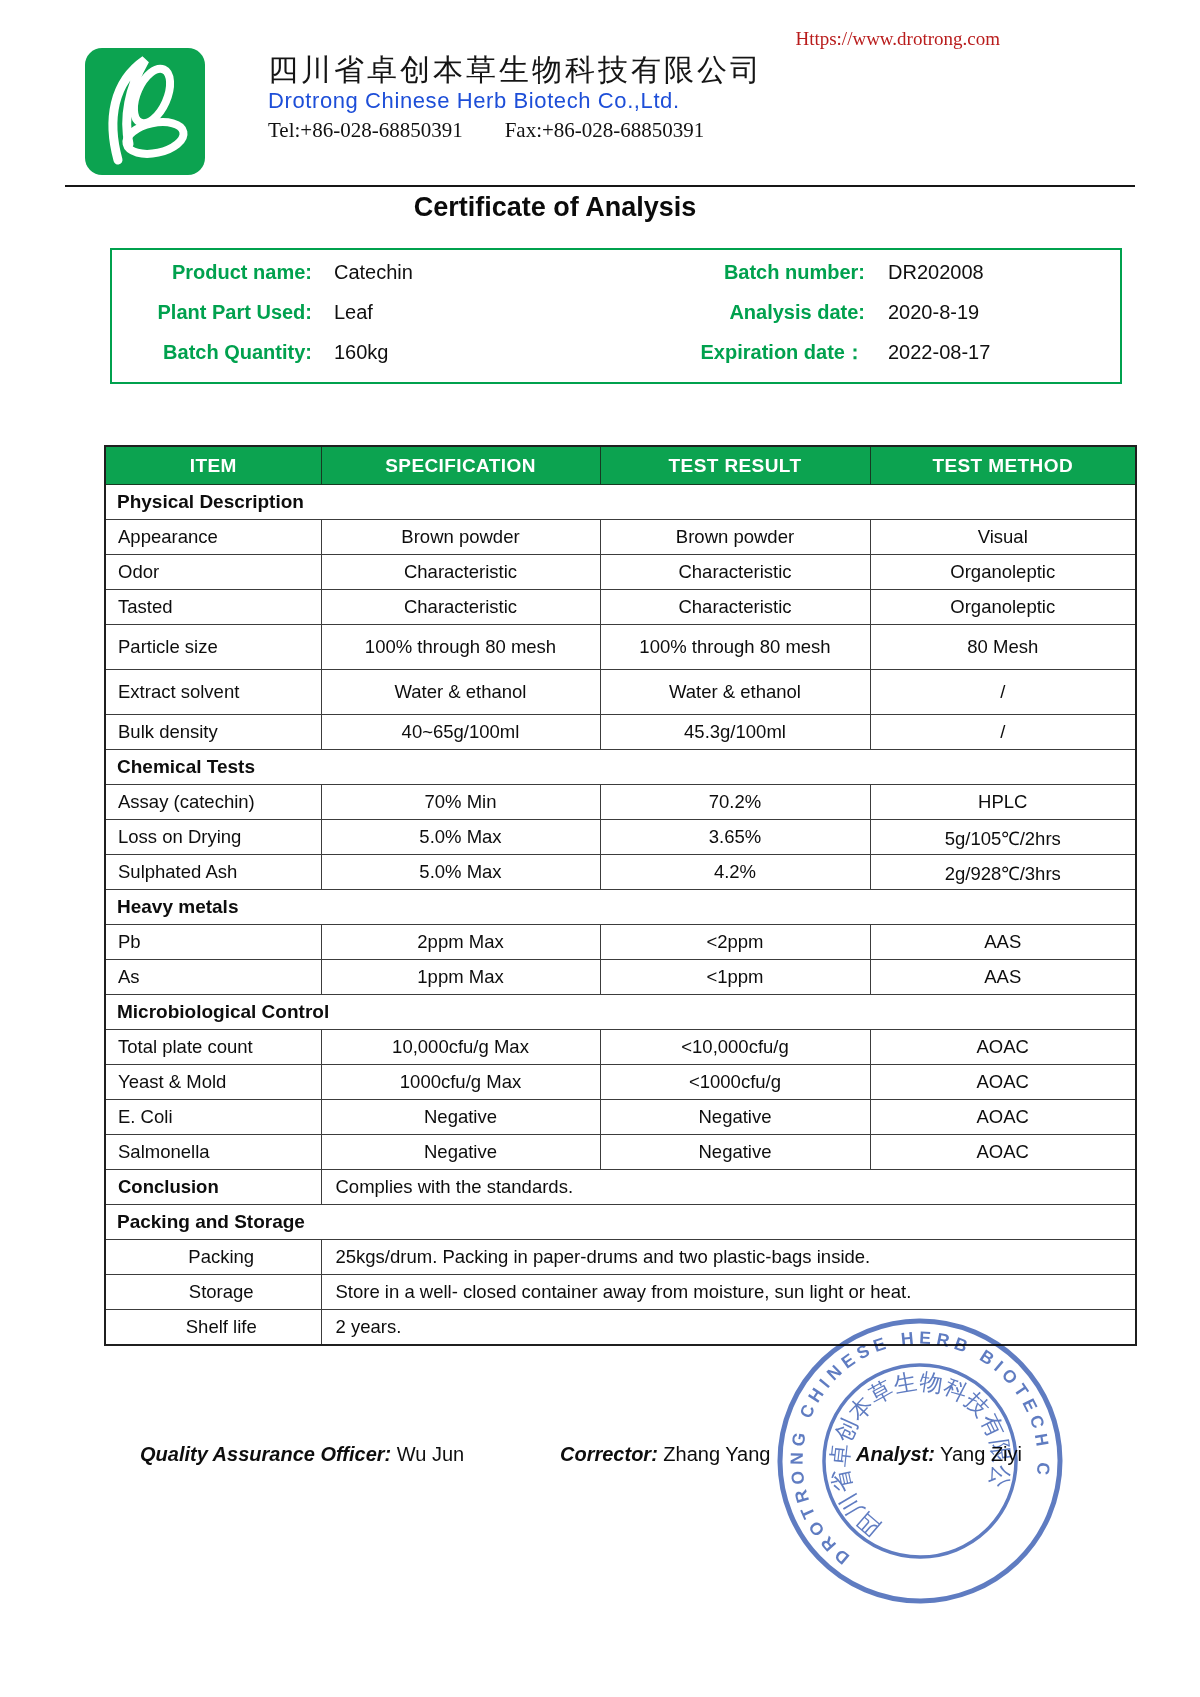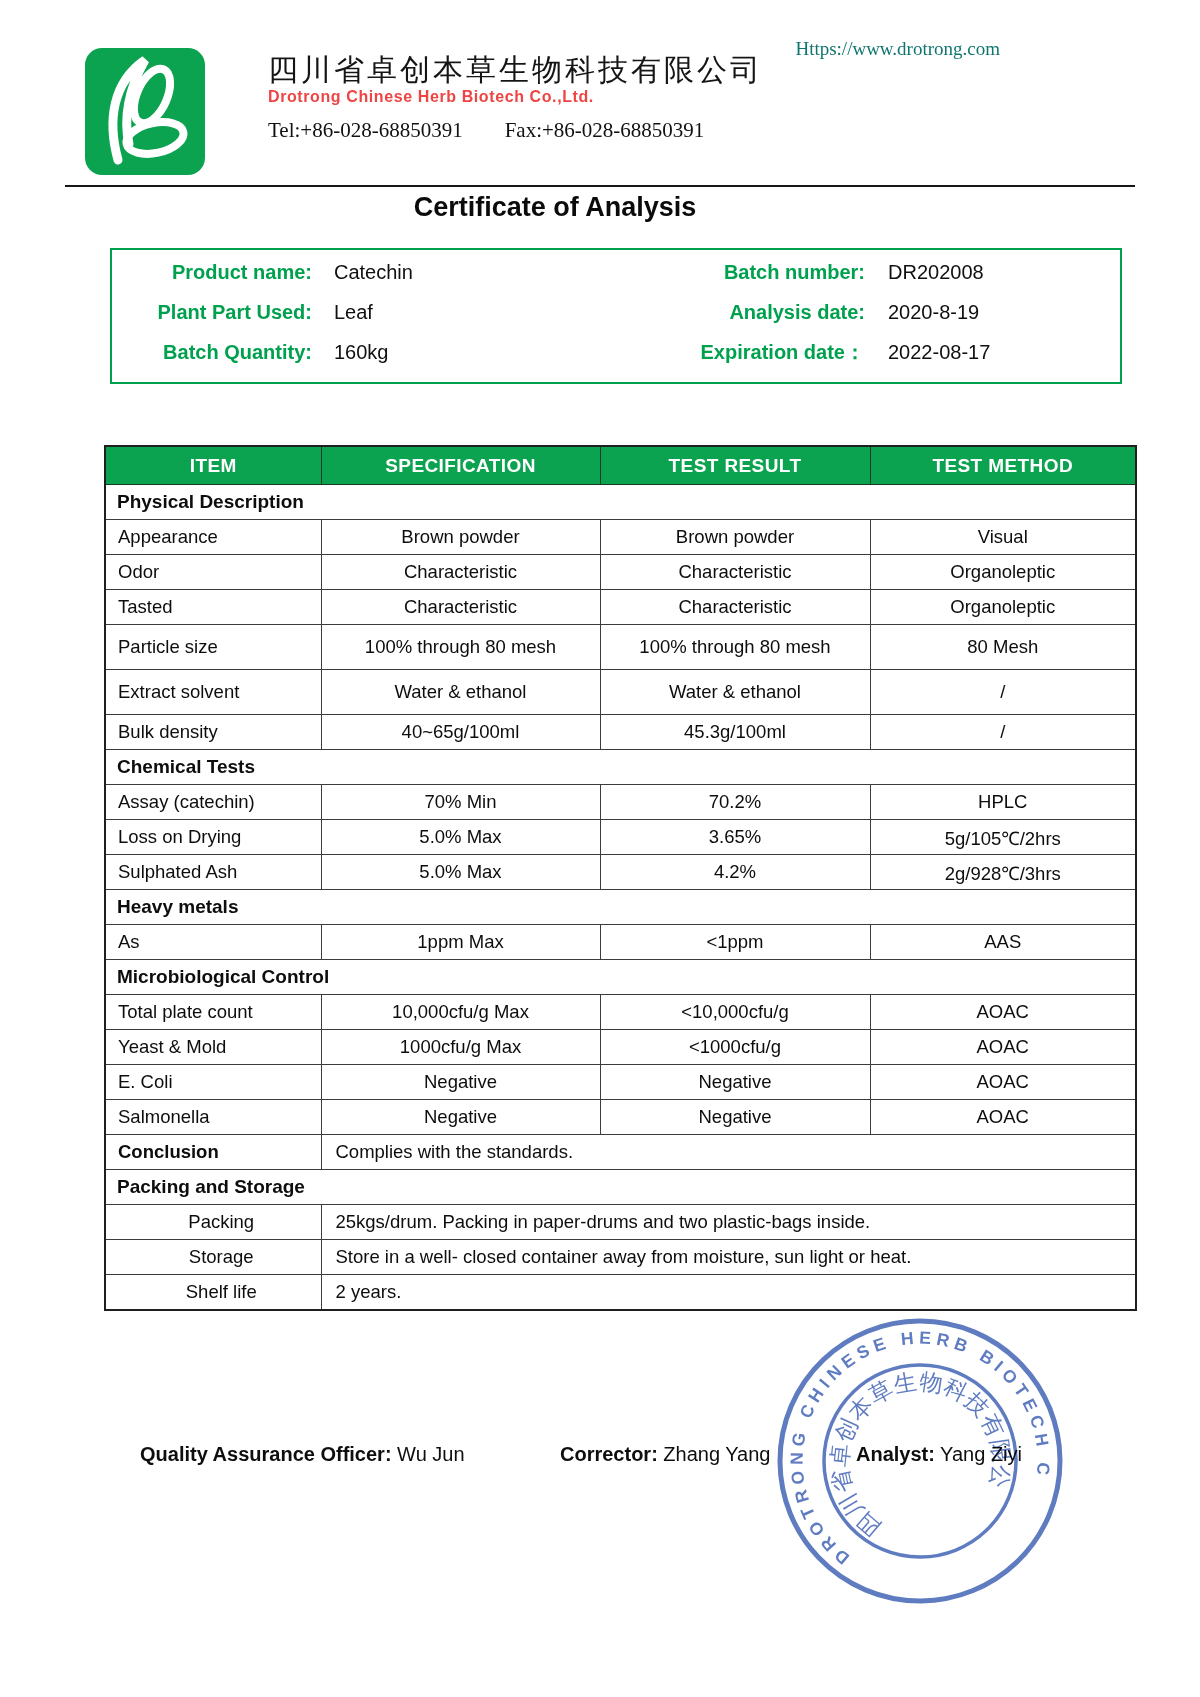--- a/index.html
+++ b/index.html
@@ -1,26 +1,26 @@
 <!DOCTYPE html>
 <html><head>
 <meta charset="utf-8">
 <style>
   html,body{margin:0;padding:0;background:#fff;}
   .page{position:relative;width:1200px;height:1697px;background:#ffffff;overflow:hidden;
         font-family:"Liberation Sans",sans-serif;color:#111;}
 
   
-  .site-url{position:absolute;top:38px;right:200px;font-family:"Liberation Serif",serif;
-            font-size:19px;color:#0f766e;}
+  .site-url{position:absolute;top:28px;right:200px;font-family:"Liberation Serif",serif;
+            font-size:19px;color:#b91c1c;}
   .logo{position:absolute;left:85px;top:48px;}
   .company-cn{position:absolute;left:268px;top:50px;font-size:30px;letter-spacing:3px;
               font-family:"Liberation Serif",serif;color:#151515;}
-  .company-en{position:absolute;left:268px;top:88px;font-size:16px;font-weight:bold;
-              letter-spacing:0.6px;color:#ef4444;}
+  .company-en{position:absolute;left:268px;top:88px;font-size:22px;font-weight:normal;
+              letter-spacing:0.6px;color:#1d4ed8;}
   .tel-fax{position:absolute;left:268px;top:118px;font-family:"Liberation Serif",serif;
            font-size:21px;color:#111;}
   .tel-fax .fax{margin-left:42px;}
   .rule{position:absolute;left:65px;top:185px;width:1070px;height:2px;background:#161616;}
   .title{position:absolute;left:0;top:192px;width:1110px;margin:0;text-align:center;
          font-size:27px;font-weight:bold;color:#0b0b0b;}
 
   
   .info-box{position:absolute;left:110px;top:248px;width:1012px;height:136px;
             border:2.5px solid var(--green);box-sizing:border-box;padding-top:2px;}
@@ -42,21 +42,21 @@
   .coa-table tr.tall td{height:44px;}
   .coa-table td.item{text-align:left;padding-left:12px;}
   .coa-table td.center{text-align:center;}
   .coa-table td.section{font-weight:bold;font-size:19px;text-align:left;padding-left:11px;}
   .coa-table td.bold{font-weight:bold;}
   .coa-table td.centered{text-align:center;padding-left:16px;}
   .coa-table td.spantext{text-align:left;padding-left:14px;}
 
   
   .sig{position:absolute;top:1443px;font-size:20px;white-space:nowrap;color:#0e0e0e;}
-  .sig b{font-weight:bold;}
+  .sig b{font-weight:bold;font-style:italic;}
   .sig-qa{left:140px;} .sig-corrector{left:560px;} .sig-analyst{left:856px;}
 
   
   .stamp{position:absolute;left:770px;top:1311px;opacity:0.82;mix-blend-mode:multiply;}
   :root{--green:#00A14E;--green-bg:#0CA350;}
 </style>
 </head>
 <body>
 
 <div class="page">
@@ -173,20 +173,26 @@
         <tr>
           <td class="item">Sulphated Ash</td>
           <td class="center">5.0% Max</td>
           <td class="center">4.2%</td>
           <td class="center">2g/928℃/3hrs</td>
         </tr>
         <tr>
           <td colspan="4" class="section">Heavy metals</td>
         </tr>
         <tr>
+          <td class="item">Pb</td>
+          <td class="center">2ppm Max</td>
+          <td class="center">&lt;2ppm</td>
+          <td class="center">AAS</td>
+        </tr>
+        <tr>
           <td class="item">As</td>
           <td class="center">1ppm Max</td>
           <td class="center">&lt;1ppm</td>
           <td class="center">AAS</td>
         </tr>
         <tr>
           <td colspan="4" class="section">Microbiological Control</td>
         </tr>
         <tr>
           <td class="item">Total plate count</td>

